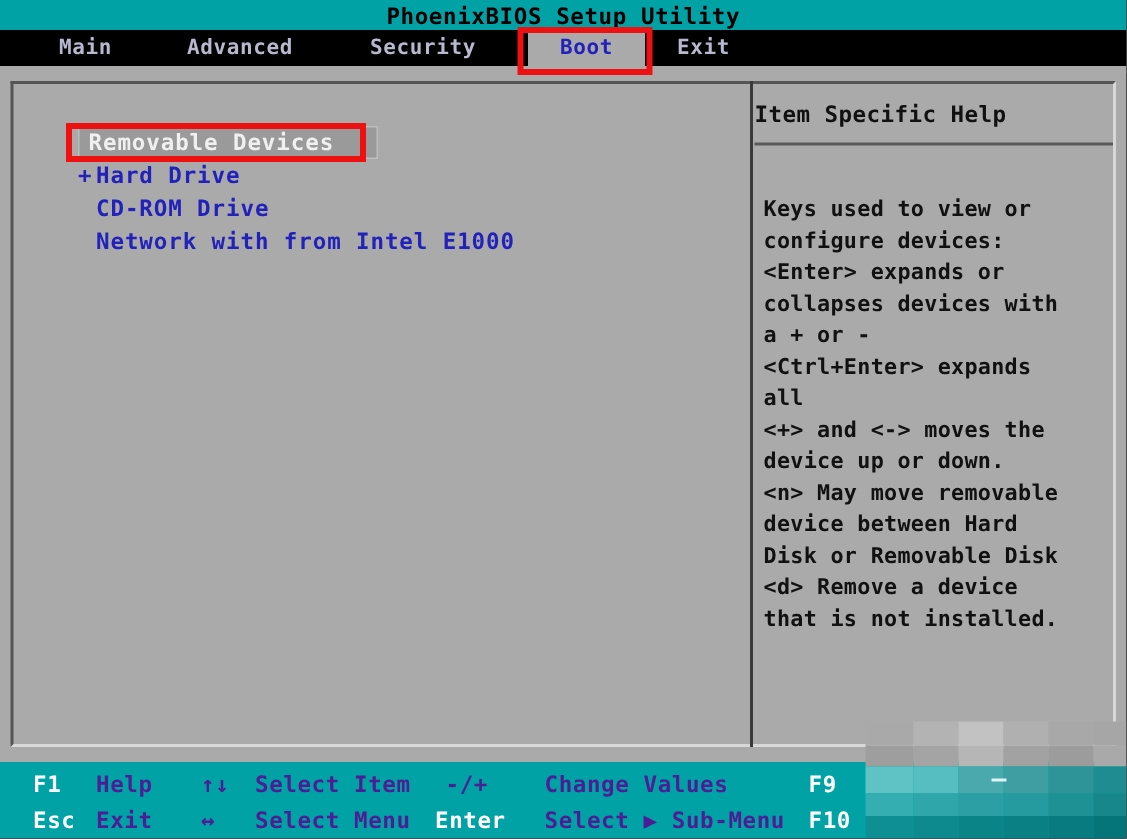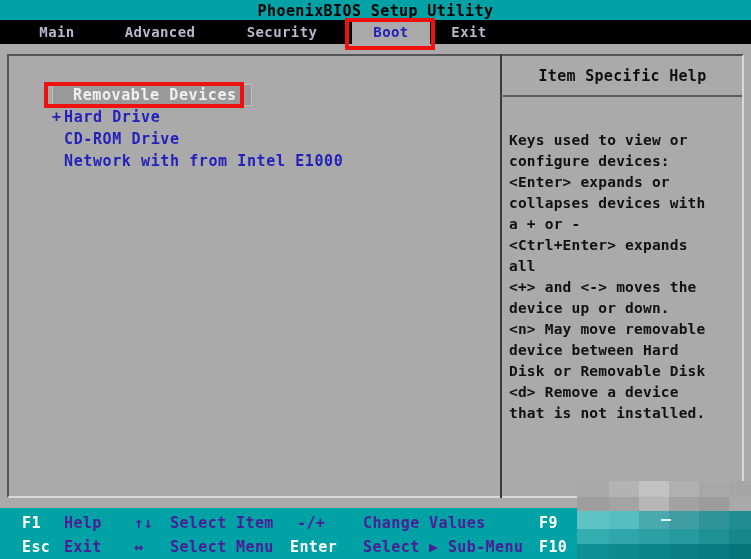--- a/index.html
+++ b/index.html
@@ -117,42 +117,41 @@
     display: inline-block;
     width: 12px;
     text-align: left;
     font-size: 15px;
     font-weight: bold;
   }
   .boot-row.selected {
     background: #9a9a9a;
     color: #f0f0f0;
     width: 200px;
-    padding-left: 20px;
+    padding-left: 6px;
     box-sizing: border-box;
     border: 1px solid #bdbdbd;
   }
   .boot-row.selected .prefix { width: 0; }
 
   
   .help-panel {
     position: absolute;
     left: 503px;
     top: 56px;
     width: 241px;
     height: 440px;
   }
   .help-header {
     position: absolute;
     left: 0; top: 0;
     width: 239px;
     height: 41px;
     display: flex;
     align-items: center;
-    justify-content: center;
     border-bottom: 2px solid #5a5a5a;
     box-sizing: border-box;
   }
   .help-header-text {
     font-family: "DejaVu Sans Mono", monospace;
     font-size: 15px;
     font-weight: bold;
     color: #111;
     letter-spacing: 0.3px;
     white-space: nowrap;

